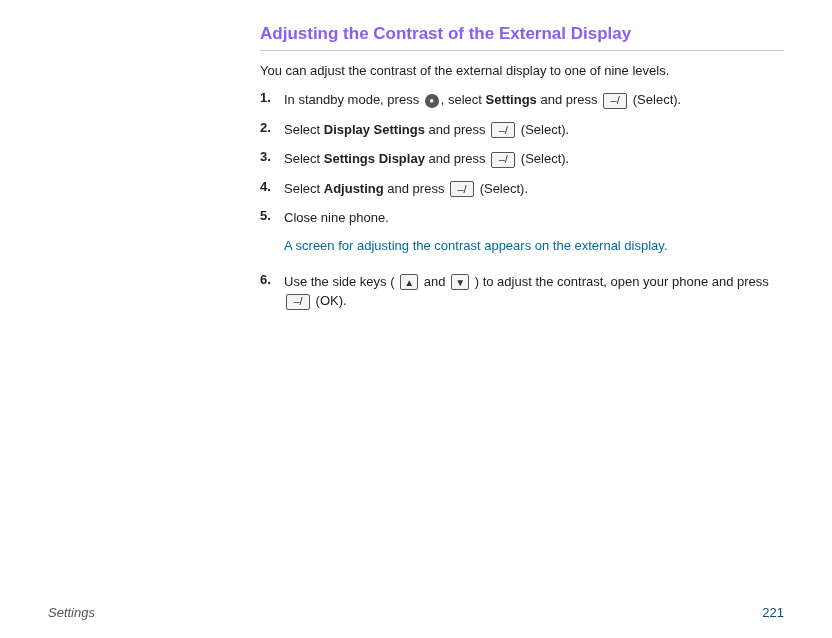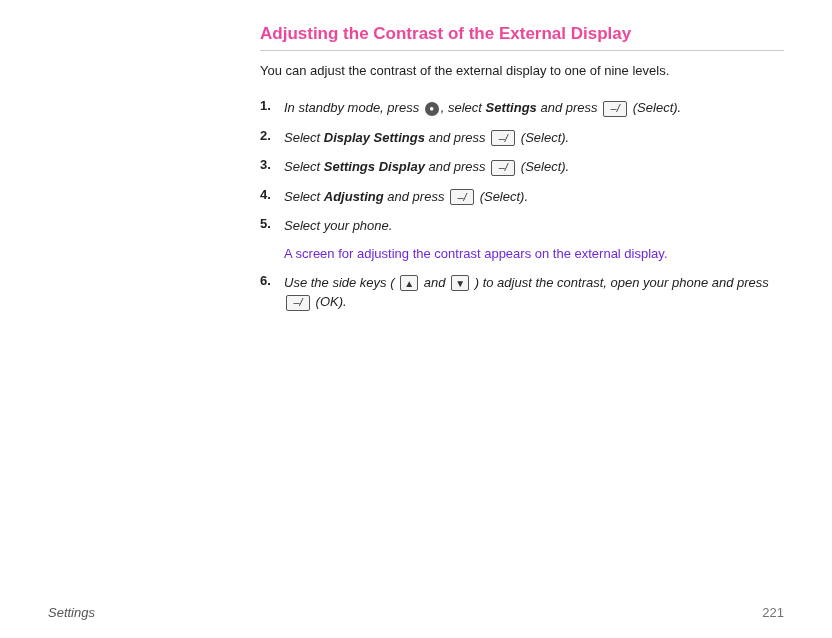--- a/index.html
+++ b/index.html
@@ -21,32 +21,32 @@
       height: 100%;
       padding: 0;
     }
 
     .content-area {
       flex: 1;
       padding: 24px 48px 24px 260px;
     }
 
     .page-title {
-      color: #ec4899;
+      color: #8b5cf6;
       font-size: 17px;
       font-weight: bold;
       border-bottom: 1px solid #ccc;
       padding-bottom: 6px;
       margin-bottom: 12px;
     }
 
     .intro-text {
       font-size: 13px;
       color: #222;
-      margin-bottom: 20px;
+      margin-bottom: 12px;
     }
 
     .steps-list {
       list-style: none;
       padding: 0;
     }
 
     .step-item {
       display: flex;
       margin-bottom: 10px;
@@ -57,32 +57,31 @@
       font-weight: bold;
       font-size: 13px;
       min-width: 24px;
       padding-top: 0px;
     }
 
     .step-content {
       font-size: 13px;
       line-height: 1.5;
       flex: 1;
-      font-style: italic;
     }
 
     .step-content .bold {
       font-weight: bold;
     }
 
     .note-text {
       margin-left: 24px;
-      margin-bottom: 12px;
-      font-size: 13px;
-      color: #6d28d9;
+      margin-bottom: 19px;
+      font-size: 13px;
+      color: #0369a1;
     }
 
     
     .circle-btn {
       display: inline-flex;
       align-items: center;
       justify-content: center;
       width: 14px;
       height: 14px;
       border-radius: 50%;
@@ -154,21 +153,21 @@
     }
 
     .footer-left {
       font-style: italic;
       font-size: 13px;
       color: #555;
     }
 
     .footer-right {
       font-size: 13px;
-      color: #737373;
+      color: #0c4a6e;
     }
   </style>
 </head>
 <body>
 
 <div class="page-container">
   <div class="content-area">
 
     <div class="page-title">Adjusting the Contrast of the External Display</div>
 
@@ -210,21 +209,21 @@
         <span class="step-content">
           Select <span class="bold">Adjusting</span> and press
           <span class="rect-btn-dash">–/</span>
           (Select).
         </span>
       </li>
 
       <li class="step-item">
         <span class="step-number">5.</span>
         <span class="step-content">
-          Select your phone.
+          Close nine phone.
         </span>
       </li>
 
     </ol>
 
     <p class="note-text">
       A screen for adjusting the contrast appears on the external display.
     </p>
 
     <ol class="steps-list" style="list-style:none;">

